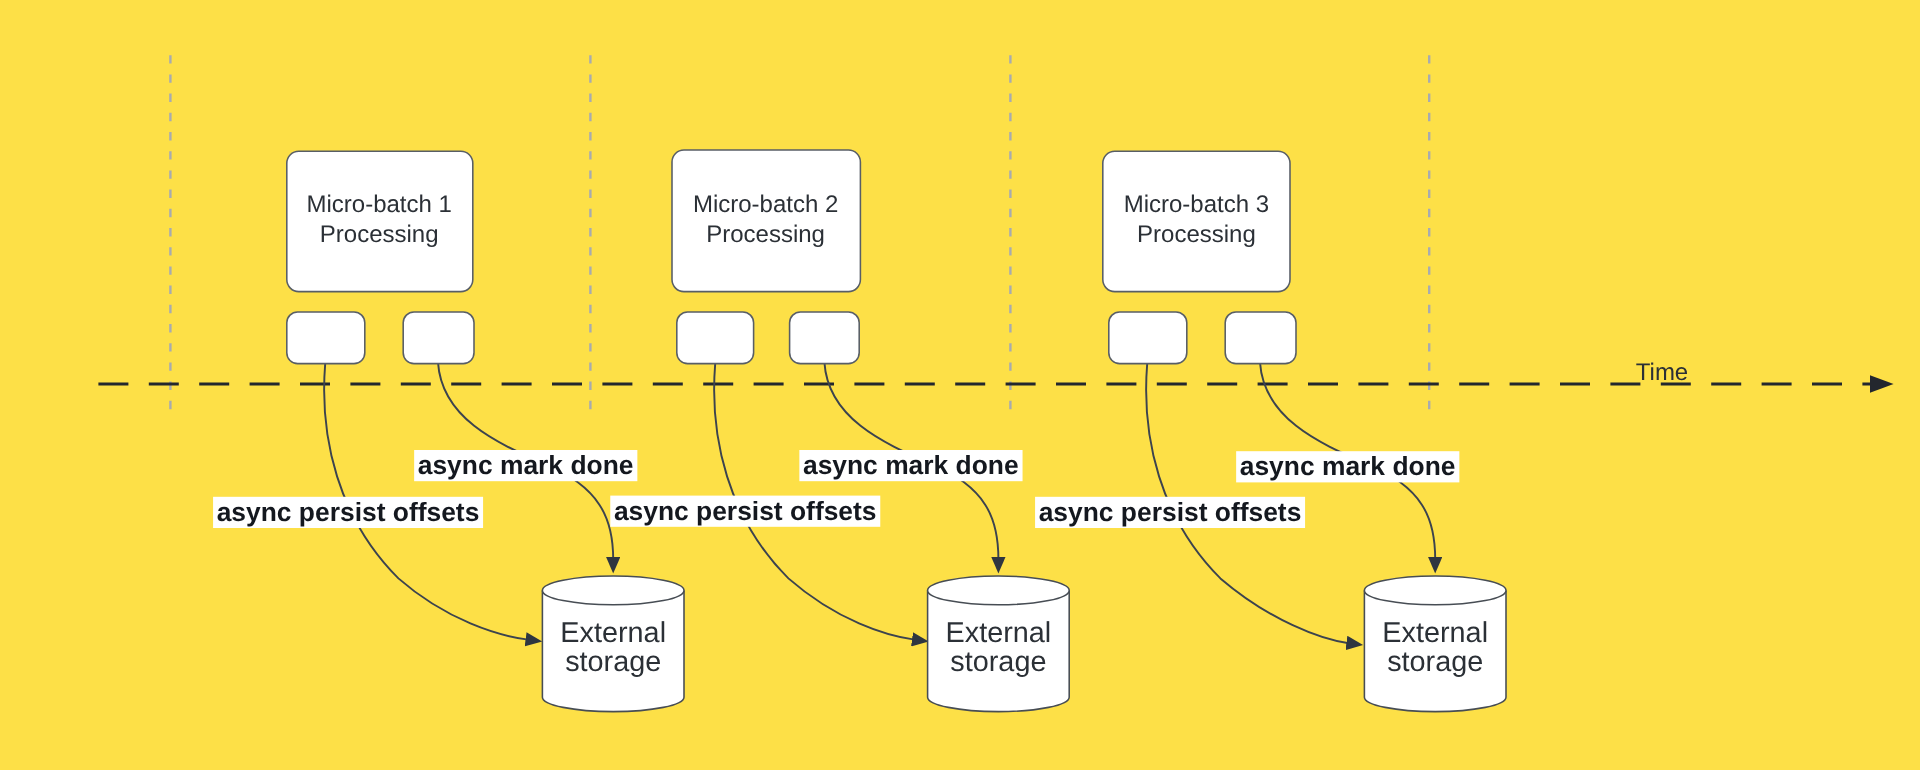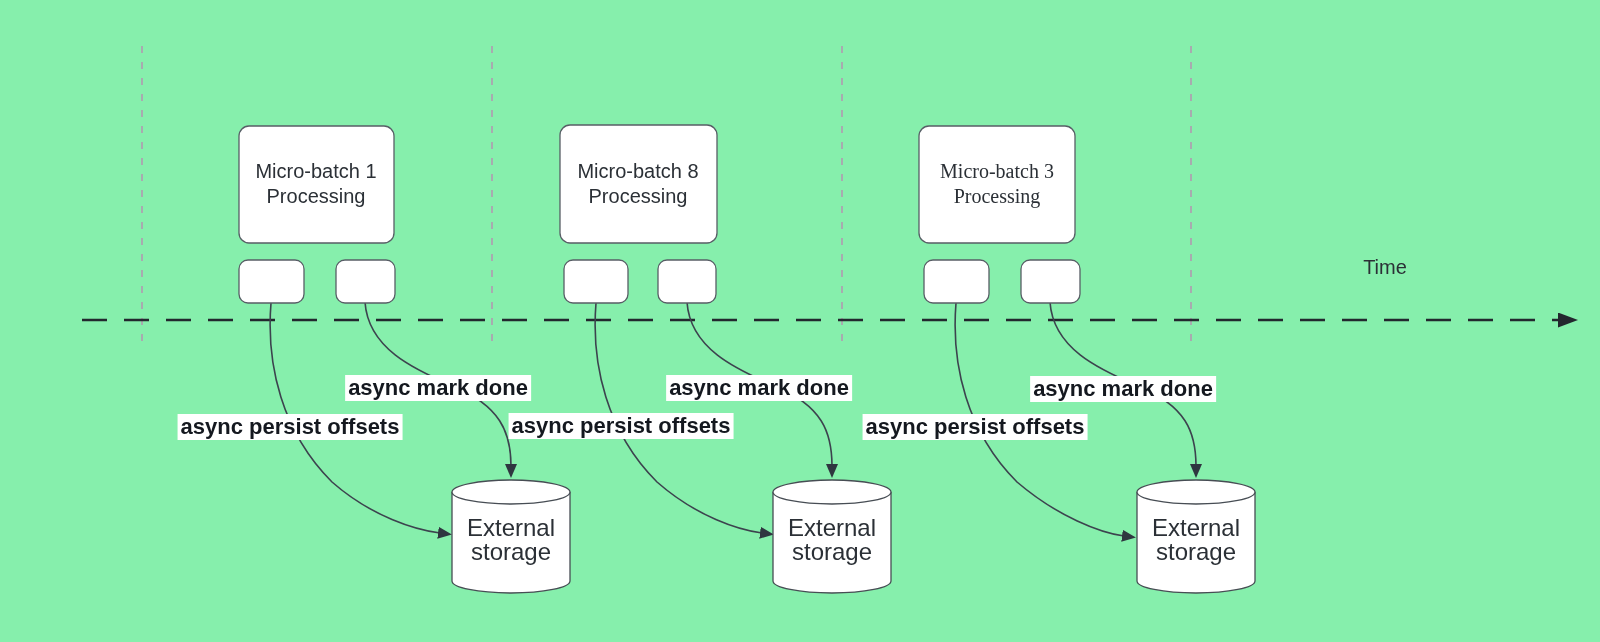--- a/index.html
+++ b/index.html
@@ -1,41 +1,41 @@
 <!DOCTYPE html>
 <html><head>
 <meta charset="utf-8">
 <style>
   html, body { margin: 0; padding: 0; background: #ffffff; }
   .canvas {
     position: relative;
     width: 1600px;
     height: 642px;
-    background: #86efac;
+    background: #fde047;
     font-family: "Liberation Sans", sans-serif;
     overflow: hidden;
   }
   .canvas svg { position: absolute; left: 0; top: 0; }
   .overlay {
     position: absolute;
     transform: translate(-50%, -50%);
     text-align: center;
     color: #2b3036;
     white-space: nowrap;
   }
   .node-title { font-size: 20px; line-height: 25px; }
   .storage-title { font-size: 24px; line-height: 24px; }
   .async-label {
     font-size: 22px;
     font-weight: bold;
     color: #14181f;
     background: #ffffff;
     padding: 0 3px;
   }
-  .time-label { font-size: 20px; color: #2b3036; }
+  .time-label { font-size: 20px; color: #2b3036; margin-top: 44px; }
 </style>
 </head>
 <body>
 
 <div class="canvas">
 
   <svg width="1600" height="642" viewBox="0 0 1600 642">
     <defs>
       <marker id="arrow" markerUnits="userSpaceOnUse" markerWidth="14" markerHeight="12" viewBox="0 0 14 12" refX="2" refY="6" orient="auto">
         <path d="M0,0 L14,6 L0,12 Z" fill="#2f3640"></path>
@@ -94,31 +94,31 @@
     <div>Processing</div>
   </div>
   <div class="overlay async-label" style="left:290px; top:427px;">async persist offsets</div>
   <div class="overlay async-label" style="left:438px; top:388px;">async mark done</div>
   <div class="overlay storage-title" style="left:511px; top:540px;">
     <div>External</div>
     <div>storage</div>
   </div>
 
   <div class="overlay node-title" style="left:638px; top:184px;">
-    <div>Micro-batch 8</div>
+    <div>Micro-batch 2</div>
     <div>Processing</div>
   </div>
   <div class="overlay async-label" style="left:621px; top:426px;">async persist offsets</div>
   <div class="overlay async-label" style="left:759px; top:388px;">async mark done</div>
   <div class="overlay storage-title" style="left:832px; top:540px;">
     <div>External</div>
     <div>storage</div>
   </div>
 
-  <div class="overlay node-title" style="left:997px; top:184px;font-family:Liberation Serif, serif;">
+  <div class="overlay node-title" style="left:997px; top:184px;">
     <div>Micro-batch 3</div>
     <div>Processing</div>
   </div>
   <div class="overlay async-label" style="left:975px; top:427px;">async persist offsets</div>
   <div class="overlay async-label" style="left:1123px; top:389px;">async mark done</div>
   <div class="overlay storage-title" style="left:1196px; top:540px;">
     <div>External</div>
     <div>storage</div>
   </div>
 

